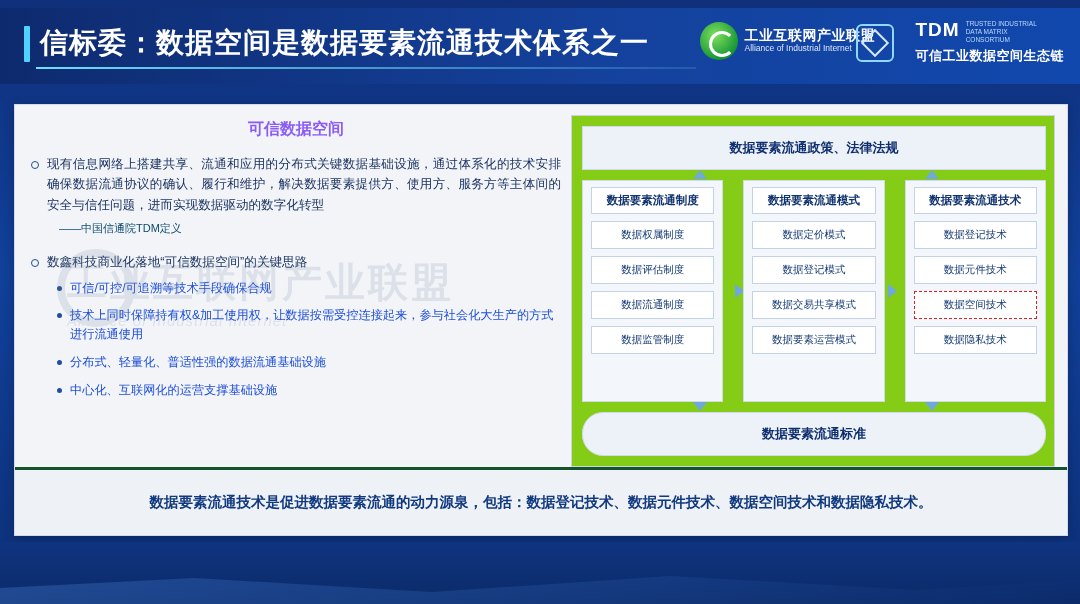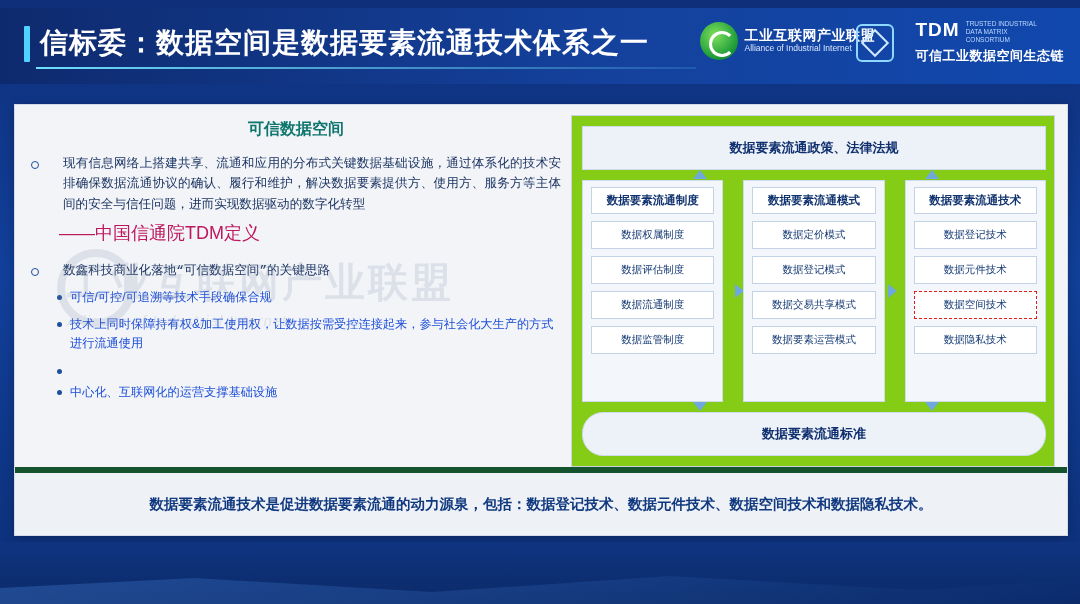--- a/index.html
+++ b/index.html
@@ -150,30 +150,29 @@
   }
   .left-col {
     position: absolute;
     left: 0; top: 0;
     width: 556px; height: 430px;
     padding: 6px 10px 0 16px;
     box-sizing: border-box;
   }
   .left-heading {
     text-align: center;
-    color: #0f766e;
+    color: #8b5cf6;
     font-size: 16px;
     font-weight: bold;
     margin: 8px 0 14px 0;
   }
   .bullet-l1 {
     display: flex;
-    gap: 24px;
+    gap: 8px;
     margin-bottom: 6px;
-    font-family: Liberation Mono, monospace;
   }
   .dot-hollow {
     flex: none;
     width: 6px; height: 6px;
     border: 1px solid #1f4f9e;
     border-radius: 50%;
     margin-top: 7px;
     background: transparent;
   }
   .dot-solid {
@@ -183,22 +182,22 @@
     background: #1f4f9e;
     margin-top: 7px;
   }
   .l1-text {
     color: #17305e;
     font-size: 12.6px;
     line-height: 1.62;
     text-align: justify;
   }
   .source-line {
-    color: #be185d;
-    font-size: 18px;
+    color: #0c4a6e;
+    font-size: 11px;
     margin: 2px 0 16px 28px;
   }
   .l2-list {
     margin: 6px 0 0 26px;
   }
   .bullet-l2 {
     display: flex;
     gap: 8px;
     margin-bottom: 9px;
   }
@@ -332,21 +331,21 @@
     left: 0; top: 362px;
     width: 1052px; height: 68px;
     background: #eef1f6;
     display: flex;
     align-items: center;
     justify-content: center;
     color: #11397f;
     font-size: 14.5px;
     font-weight: bold;
     box-sizing: border-box;
-    border-top: 6px solid #14532d;
+    border-top: 3px solid #14532d;
   }
   .bottom-strip {
     position: absolute;
     left: 0; bottom: 0;
     width: 1080px; height: 62px;
     background: linear-gradient(180deg, #0f3480 0%, #0a2congrats 100%);
   }
   .bottom-strip {
     background: linear-gradient(180deg, #0f3480 0%, #0b2a68 100%);
   }
@@ -418,20 +417,21 @@
         <div class="bullet-l2">
           <div class="dot-solid"></div>
           <div class="l2-text">可信/可控/可追溯等技术手段确保合规</div>
         </div>
         <div class="bullet-l2">
           <div class="dot-solid"></div>
           <div class="l2-text">技术上同时保障持有权&amp;加工使用权，让数据按需受控连接起来，参与社会化大生产的方式进行流通使用</div>
         </div>
         <div class="bullet-l2">
           <div class="dot-solid"></div>
+          <div class="l2-text">分布式、轻量化、普适性强的数据流通基础设施</div>
         </div>
         <div class="bullet-l2">
           <div class="dot-solid"></div>
           <div class="l2-text">中心化、互联网化的运营支撑基础设施</div>
         </div>
       </div>
     </div>
 
     <div class="diagram">
       <div class="band band-top">数据要素流通政策、法律法规</div>

